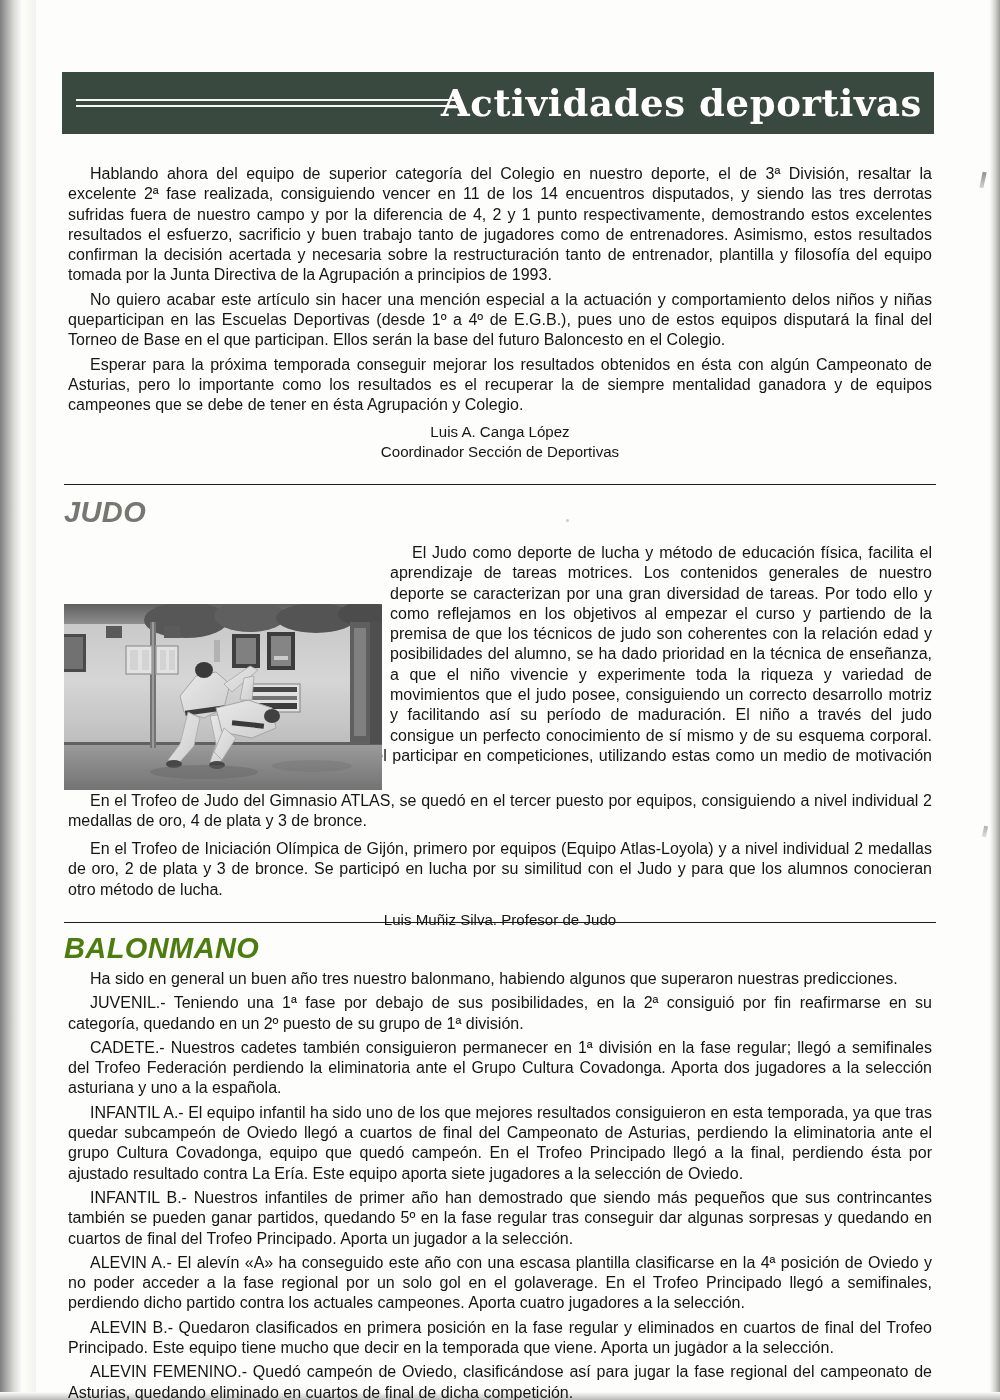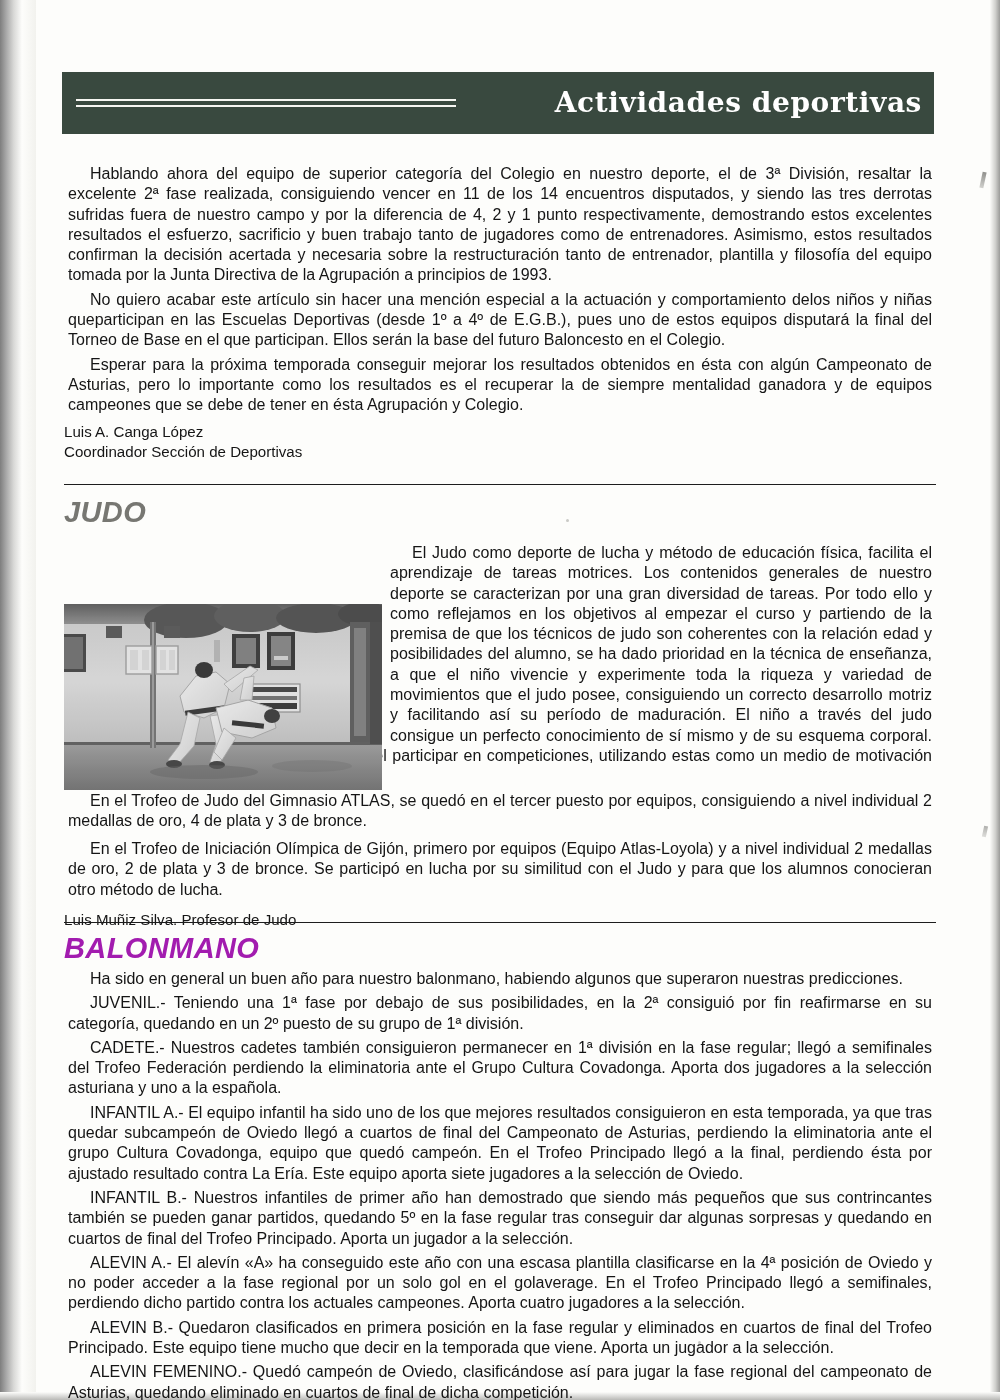--- a/index.html
+++ b/index.html
@@ -68,21 +68,21 @@
   }
   .banner-rules .r1 { top: 0px; }
   .banner-rules .r2 { top: 6px; }
   .banner-title {
     position: absolute;
     right: 12px;
     top: 2px;
     color: #ffffff;
     font-family: "DejaVu Serif", serif;
     font-weight: bold;
-    font-size: 28px;
+    font-size: 37px;
     letter-spacing: 0.6px;
     line-height: 58px;
     white-space: nowrap;
   }
 
   
   .col {
     position: absolute;
     left: 64px;
     width: 872px;
@@ -93,39 +93,39 @@
     line-height: 20.3px;
     text-align: justify;
     text-indent: 22px;
     hyphens: manual;
   }
 
   .sig {
     margin: 0;
     font-size: 15.1px;
     line-height: 20.3px;
-    text-align: left;
+    text-align: center;
   }
 
   hr.rule {
     border: none;
     border-top: 1.4px solid #1d1d1d;
     margin: 0;
   }
 
   .sec-head {
     margin: 0;
     font-family: "Liberation Sans", sans-serif;
     font-weight: bold;
     font-style: italic;
     font-size: 29px;
     letter-spacing: 0.4px;
   }
   .sec-head.grey { color: #777772; }
-  .sec-head.dark { color: #a21caf; }
+  .sec-head.dark { color: #4d7c0f; }
 
   
   .photo {
     position: absolute;
     left: 64px;
     top: 604px;
     width: 318px;
     height: 186px;
     overflow: hidden;
     background: #8e8e86;
@@ -298,21 +298,21 @@
       <ellipse cx="248" cy="162" rx="40" ry="6" fill="#63675f" opacity=".3"></ellipse>
 
       <rect x="0" y="0" width="318" height="186" fill="#8b8f87" opacity="0.07"></rect>
     </svg>
   </div>
 
   <hr class="rule" style="position:absolute; left:64px; top:922px; width:872px;">
 
   <div class="col" style="top:932px;">
     <p class="sec-head dark">BALONMANO</p>
-    <p class="body" style="margin-top:4px;">Ha sido en general un buen año para nuestro balonmano, habiendo algunos que superaron nuestras predicciones.</p>
+    <p class="body" style="margin-top:4px;">Ha sido en general un buen año tres nuestro balonmano, habiendo algunos que superaron nuestras predicciones.</p>
     <p class="body">JUVENIL.- Teniendo una 1ª fase por debajo de sus posibilidades,  en la 2ª consiguió por fin reafirmarse en su categoría, quedando en un 2º puesto de su grupo de 1ª división.</p>
     <p class="body">CADETE.- Nuestros cadetes también consiguieron permanecer en 1ª división en la fase regular; llegó a semifinales del Trofeo Federación perdiendo la eliminatoria ante el Grupo Cultura Covadonga. Aporta dos jugadores a la selección asturiana y uno a la española.</p>
     <p class="body">INFANTIL A.- El equipo infantil ha sido uno de los que mejores resultados consiguieron en esta temporada, ya que tras quedar subcampeón de Oviedo llegó a cuartos de final del Campeonato de Asturias, perdiendo la eliminatoria ante el grupo Cultura Covadonga, equipo que quedó campeón. En el Trofeo Principado llegó a la final, perdiendo ésta por ajustado resultado contra La Ería. Este equipo aporta siete jugadores a la selección de Oviedo.</p>
     <p class="body">INFANTIL B.- Nuestros infantiles de primer año han demostrado que siendo más pequeños que sus contrincantes también se pueden ganar partidos, quedando 5º en la fase regular tras conseguir dar algunas sorpresas y quedando en cuartos de final del Trofeo Principado. Aporta un jugador a la selección.</p>
     <p class="body">ALEVIN A.- El alevín «A» ha conseguido este año con una escasa plantilla clasificarse en la 4ª posición de Oviedo y no poder acceder a la fase regional por un solo gol en el golaverage. En el Trofeo Principado llegó a semifinales, perdiendo dicho partido contra los actuales campeones. Aporta cuatro jugadores a la selección.</p>
     <p class="body">ALEVIN B.- Quedaron clasificados en primera posición en la fase regular y eliminados en cuartos de final del Trofeo Principado. Este equipo tiene mucho que decir en la temporada que viene. Aporta un jugador a la selección.</p>
     <p class="body">ALEVIN FEMENINO.- Quedó campeón de Oviedo, clasificándose así para jugar la fase regional del campeonato de Asturias, quedando eliminado en cuartos de final de dicha competición.</p>
     <p class="body">BENJAMIN.- Nuestros benjamines, este año han conseguido buenos resultados en sus confrontaciones, y lo que es más importante, se han divertido jugando.</p>
   </div>
 

